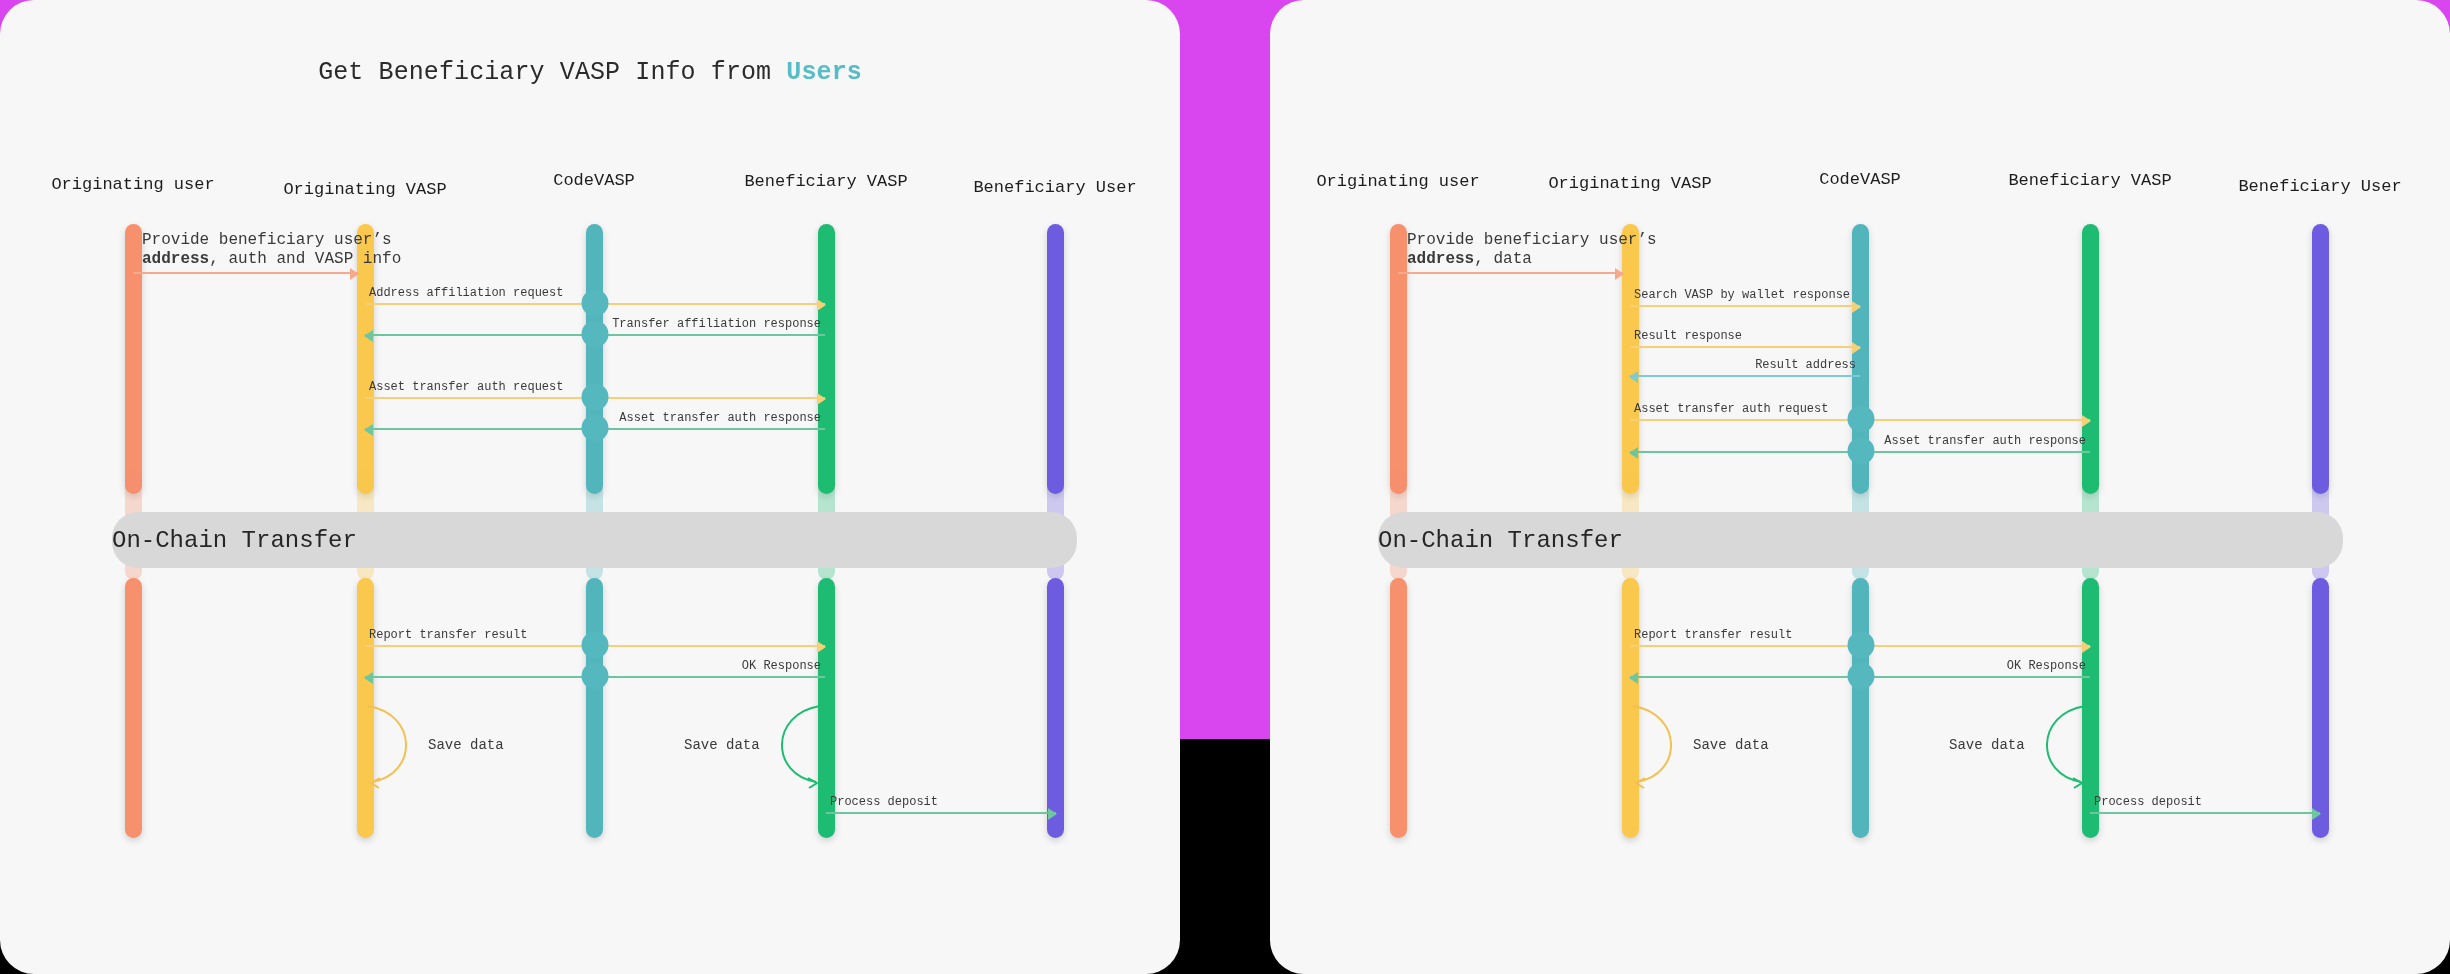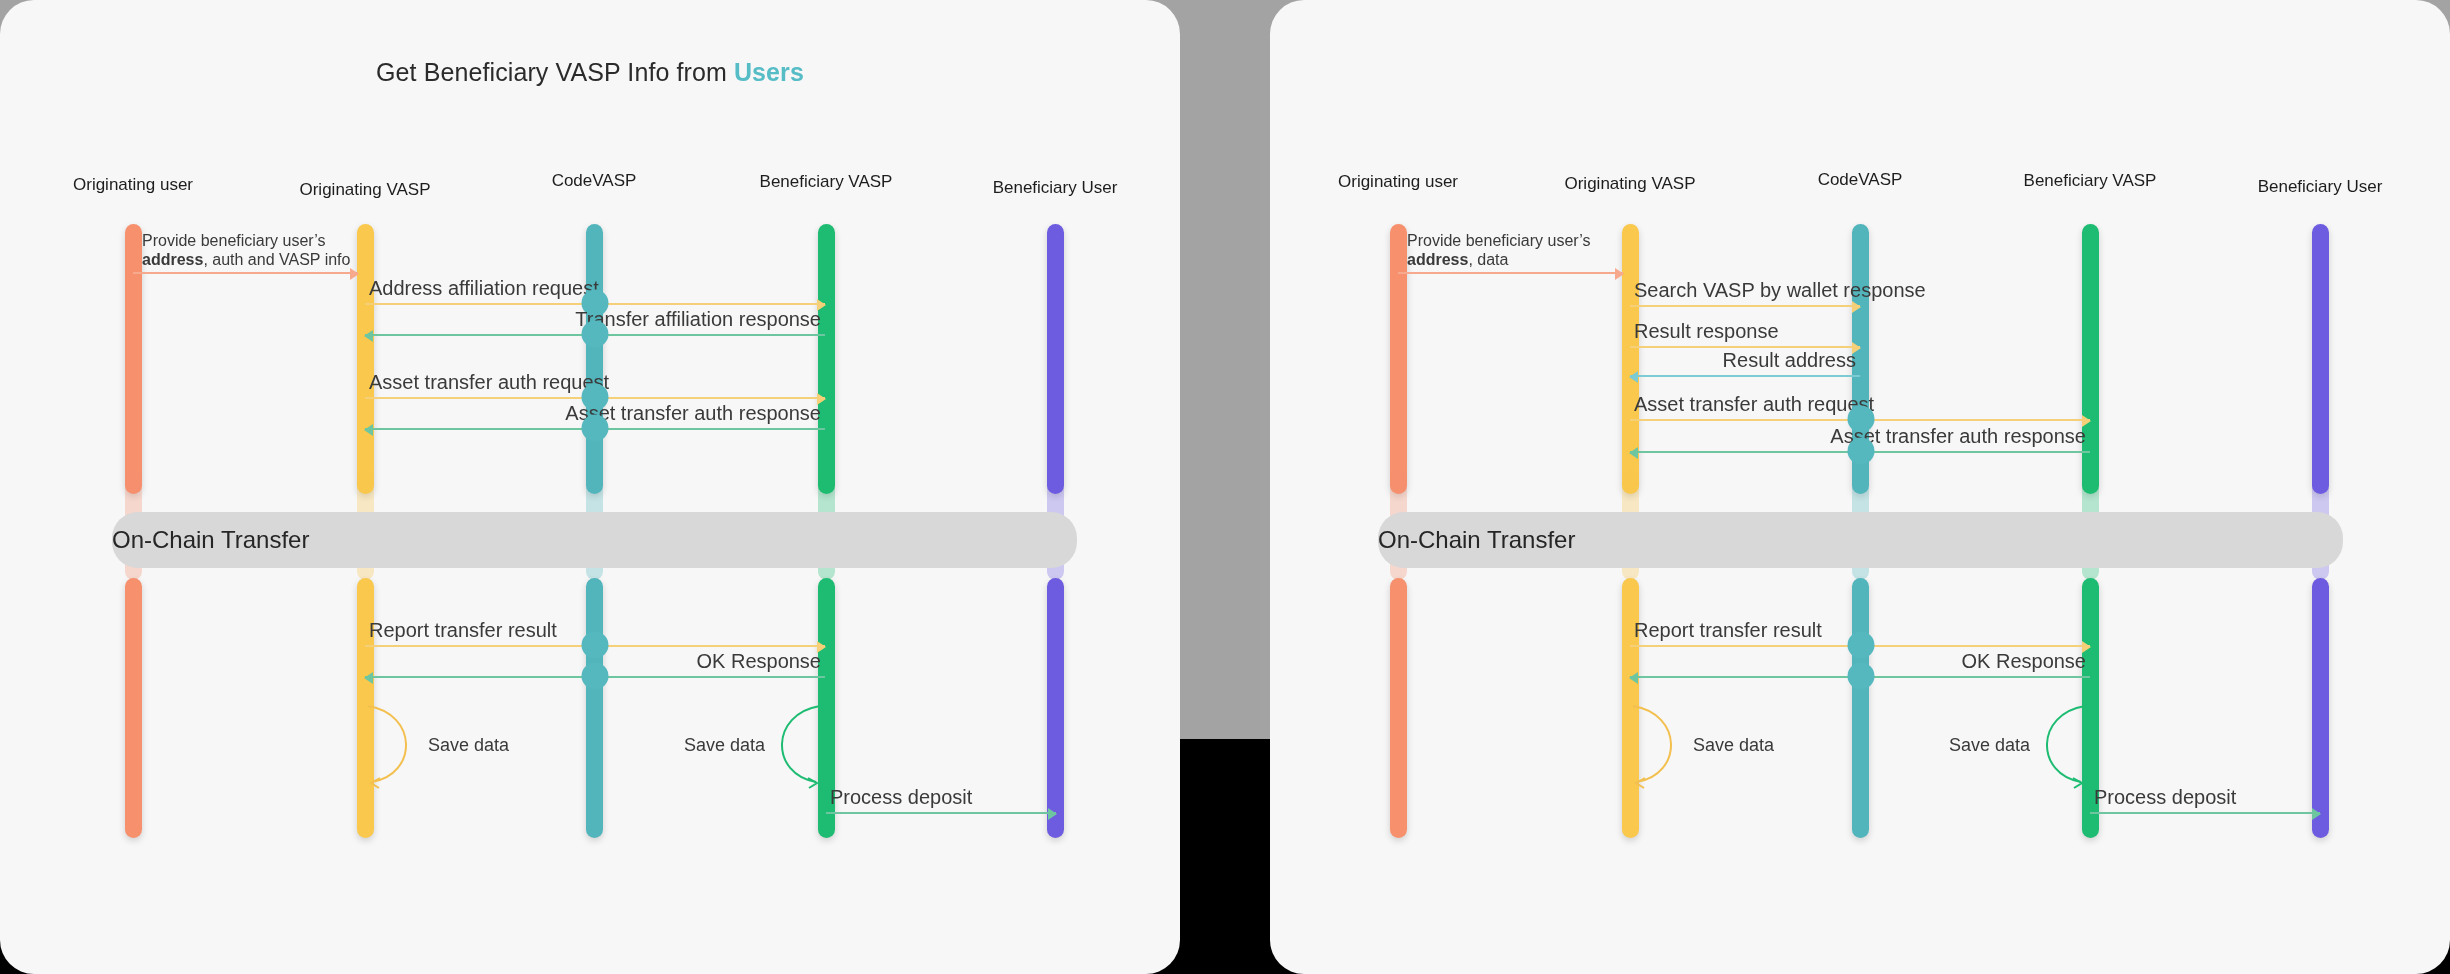--- a/index.html
+++ b/index.html
@@ -1,49 +1,49 @@
 <!DOCTYPE html>
 <html><head>
 <meta charset="utf-8">
 <style>
   html,body{margin:0;padding:0;background:#000;}
   body{width:2450px;height:974px;font-family:"Liberation Sans",sans-serif;overflow:hidden;}
-  .stage{position:relative;width:2450px;height:739px;background:#a3a3a3;}
+  .stage{position:relative;width:2450px;height:739px;background:#d946ef;font-family:Liberation Mono, monospace;}
 
   .panel{position:absolute;top:0;height:974px;background:#f7f7f7;border-radius:34px;overflow:hidden;}
   .panel.left{left:0;width:1180px;}
   .panel.right{left:1270px;width:1180px;}
 
   .title{position:absolute;width:100%;text-align:center;font-size:25px;color:#2b2b2b;letter-spacing:.1px;}
   .title .accent{color:#56bcc6;font-weight:bold;}
 
   .lane-label{position:absolute;font-size:17px;color:#1d1d1d;white-space:nowrap;transform:translateX(-50%);}
 
   .lane{position:absolute;width:17px;border-radius:9px;box-shadow:0 3px 7px rgba(0,0,0,.16);}
   .lane.faded{opacity:.30;box-shadow:none;}
 
   .band{position:absolute;background:#d8d8d8;border-radius:26px;display:flex;align-items:center;justify-content:flex-start;}
   .band span{font-size:24px;color:#262626;}
 
   .msg{position:absolute;height:0;border-top:2px solid #000;}
-  .msg .lbl{position:absolute;bottom:5px;font-size:20px;color:#3a3a3a;white-space:nowrap;}
+  .msg .lbl{position:absolute;bottom:5px;font-size:12px;color:#3a3a3a;white-space:nowrap;}
   .msg .lbl.l{left:4px;}
   .msg .lbl.r{right:4px;}
   .arrow{position:absolute;top:-6px;width:0;height:0;border-top:6px solid transparent;border-bottom:6px solid transparent;}
   .arrow.right{right:-1px;border-left:9px solid #000;}
   .arrow.left{left:-1px;border-right:9px solid #000;}
 
   .twoline{position:absolute;font-size:16px;color:#3a3a3a;line-height:19px;white-space:nowrap;}
   .twoline b{font-weight:bold;}
 
   .node{position:absolute;width:27px;height:27px;border-radius:50%;background:#56b8bf;transform:translate(-50%,-50%);}
 
   .loop{position:absolute;}
   .loop svg{display:block;overflow:visible;}
-  .loop .lbl{position:absolute;font-size:18px;color:#3a3a3a;white-space:nowrap;top:50%;transform:translateY(-50%);}
+  .loop .lbl{position:absolute;font-size:14px;color:#3a3a3a;white-space:nowrap;top:50%;transform:translateY(-50%);}
 </style>
 </head>
 <body>
 
 <div class="stage">
 
   <div class="panel left">
 
     <div class="title" style="top:58px;">
       <span>Get Beneficiary VASP Info from </span><span class="accent">Users</span>

